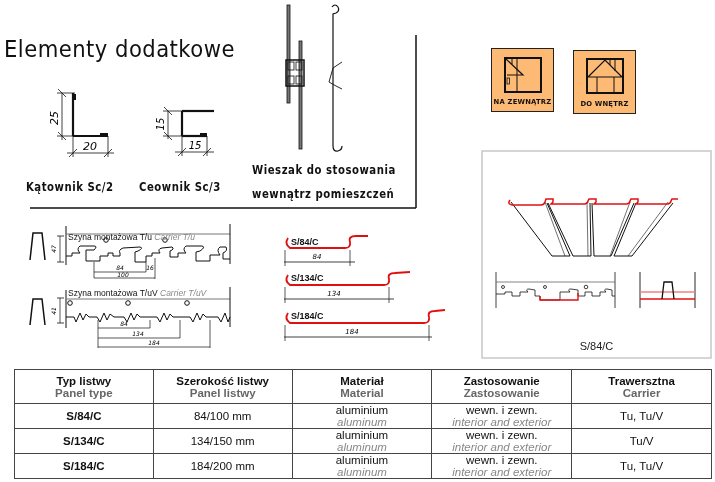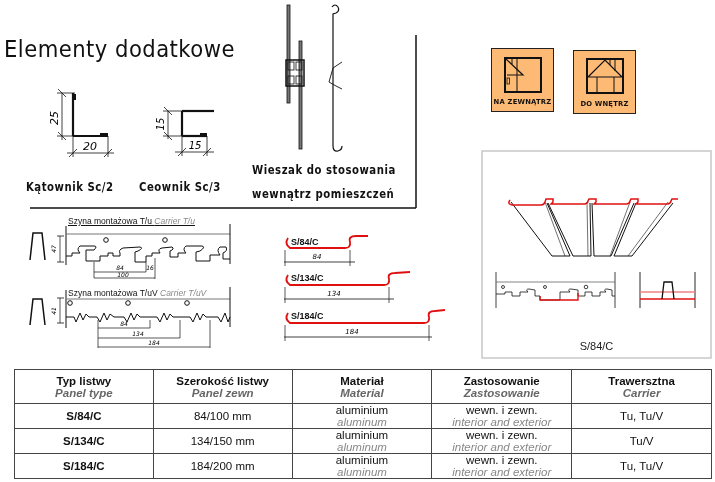--- a/index.html
+++ b/index.html
@@ -10,21 +10,21 @@
   svg{position:absolute;left:0;top:0;}
   .iconbox{position:absolute;border:1.5px solid #222;background:#fdba74;}
   .iconlbl{position:absolute;left:0;right:0;bottom:5px;text-align:center;font-family:"DejaVu Sans",sans-serif;font-weight:bold;font-size:6.8px;letter-spacing:0.2px;}
   #sample-caption{left:482px;top:340px;width:229px;text-align:center;font-size:11px;color:#222;}
   .rail-lbl{font-size:8.5px;color:#111;}
   .rail-lbl i{color:#888;}
   .plbl{font-size:9px;font-weight:bold;}
   table{position:absolute;left:14px;top:369px;width:698px;border-collapse:collapse;font-size:11.5px;border-radius:23px;}
   td,th{border:1px solid #444;text-align:center;padding:0;line-height:12px;}
   th{font-weight:bold;height:33px;}
-  th .en{display:block;font-style:italic;color:#666;font-weight:bold;}
+  th .en{display:block;color:#666;font-weight:bold;}
   td{height:18px;}
   td.bold{font-weight:bold;}
   td .en{display:block;font-style:italic;color:#888;}
   table{border-left:1.5px solid #444;border-right:1.5px solid #444;border-top:1.5px solid #444;border-bottom:1.5px solid #444;}
 </style>
 </head>
 <body>
 
 <div id="title" class="abs">Elementy dodatkowe</div>
 
@@ -202,21 +202,21 @@
     <rect x="13" y="8" width="36" height="34" fill="none" stroke="#111" stroke-width="2"></rect>
     <path d="M14 26 L31 9 L48 26 L14 26" fill="none" stroke="#111" stroke-width="1.2"></path>
     <line x1="23" y1="26" x2="23" y2="41" stroke="#111" stroke-width="1"></line>
     <line x1="40" y1="26" x2="40" y2="41" stroke="#111" stroke-width="1"></line>
     <line x1="36" y1="9" x2="36" y2="14" stroke="#111" stroke-width="1"></line>
     <line x1="41" y1="9" x2="41" y2="20" stroke="#111" stroke-width="1"></line>
   </svg>
   <div class="iconlbl">DO WNĘTRZ</div>
 </div>
 
-<div class="abs rail-lbl" style="left:68px;top:216px;text-decoration:underline;">
+<div class="abs rail-lbl" style="left:68px;top:232px;">
   <span>Szyna montażowa T/u</span>
   <i>Carrier T/u</i>
 </div>
 <div class="abs rail-lbl" style="left:68px;top:288px;">
   <span>Szyna montażowa T/uV</span>
   <i>Carrier T/uV</i>
 </div>
 
 <div class="abs plbl" style="left:291px;top:237px;">S/84/C</div>
 <div class="abs plbl" style="left:291px;top:273px;">S/134/C</div>
@@ -228,21 +228,21 @@
   <colgroup>
     <col style="width:139px">
       <col style="width:139px">
       <col style="width:140px">
       <col style="width:140px">
       <col style="width:140px">
   </colgroup>
   <thead>
     <tr>
       <th><span>Typ listwy</span><span class="en">Panel type</span></th>
-      <th><span>Szerokość listwy</span><span class="en">Panel zewn</span></th>
+      <th><span>Szerokość listwy</span><span class="en">Panel listwy</span></th>
       <th><span>Materiał</span><span class="en">Material</span></th>
       <th><span>Zastosowanie</span><span class="en">Zastosowanie</span></th>
       <th><span>Trawersztna</span><span class="en">Carrier</span></th>
     </tr>
   </thead>
   <tbody>
     <tr>
       <td class="bold">S/84/C</td>
       <td>84/100 mm</td>
       <td><span>aluminium</span><span class="en">aluminum</span></td>

